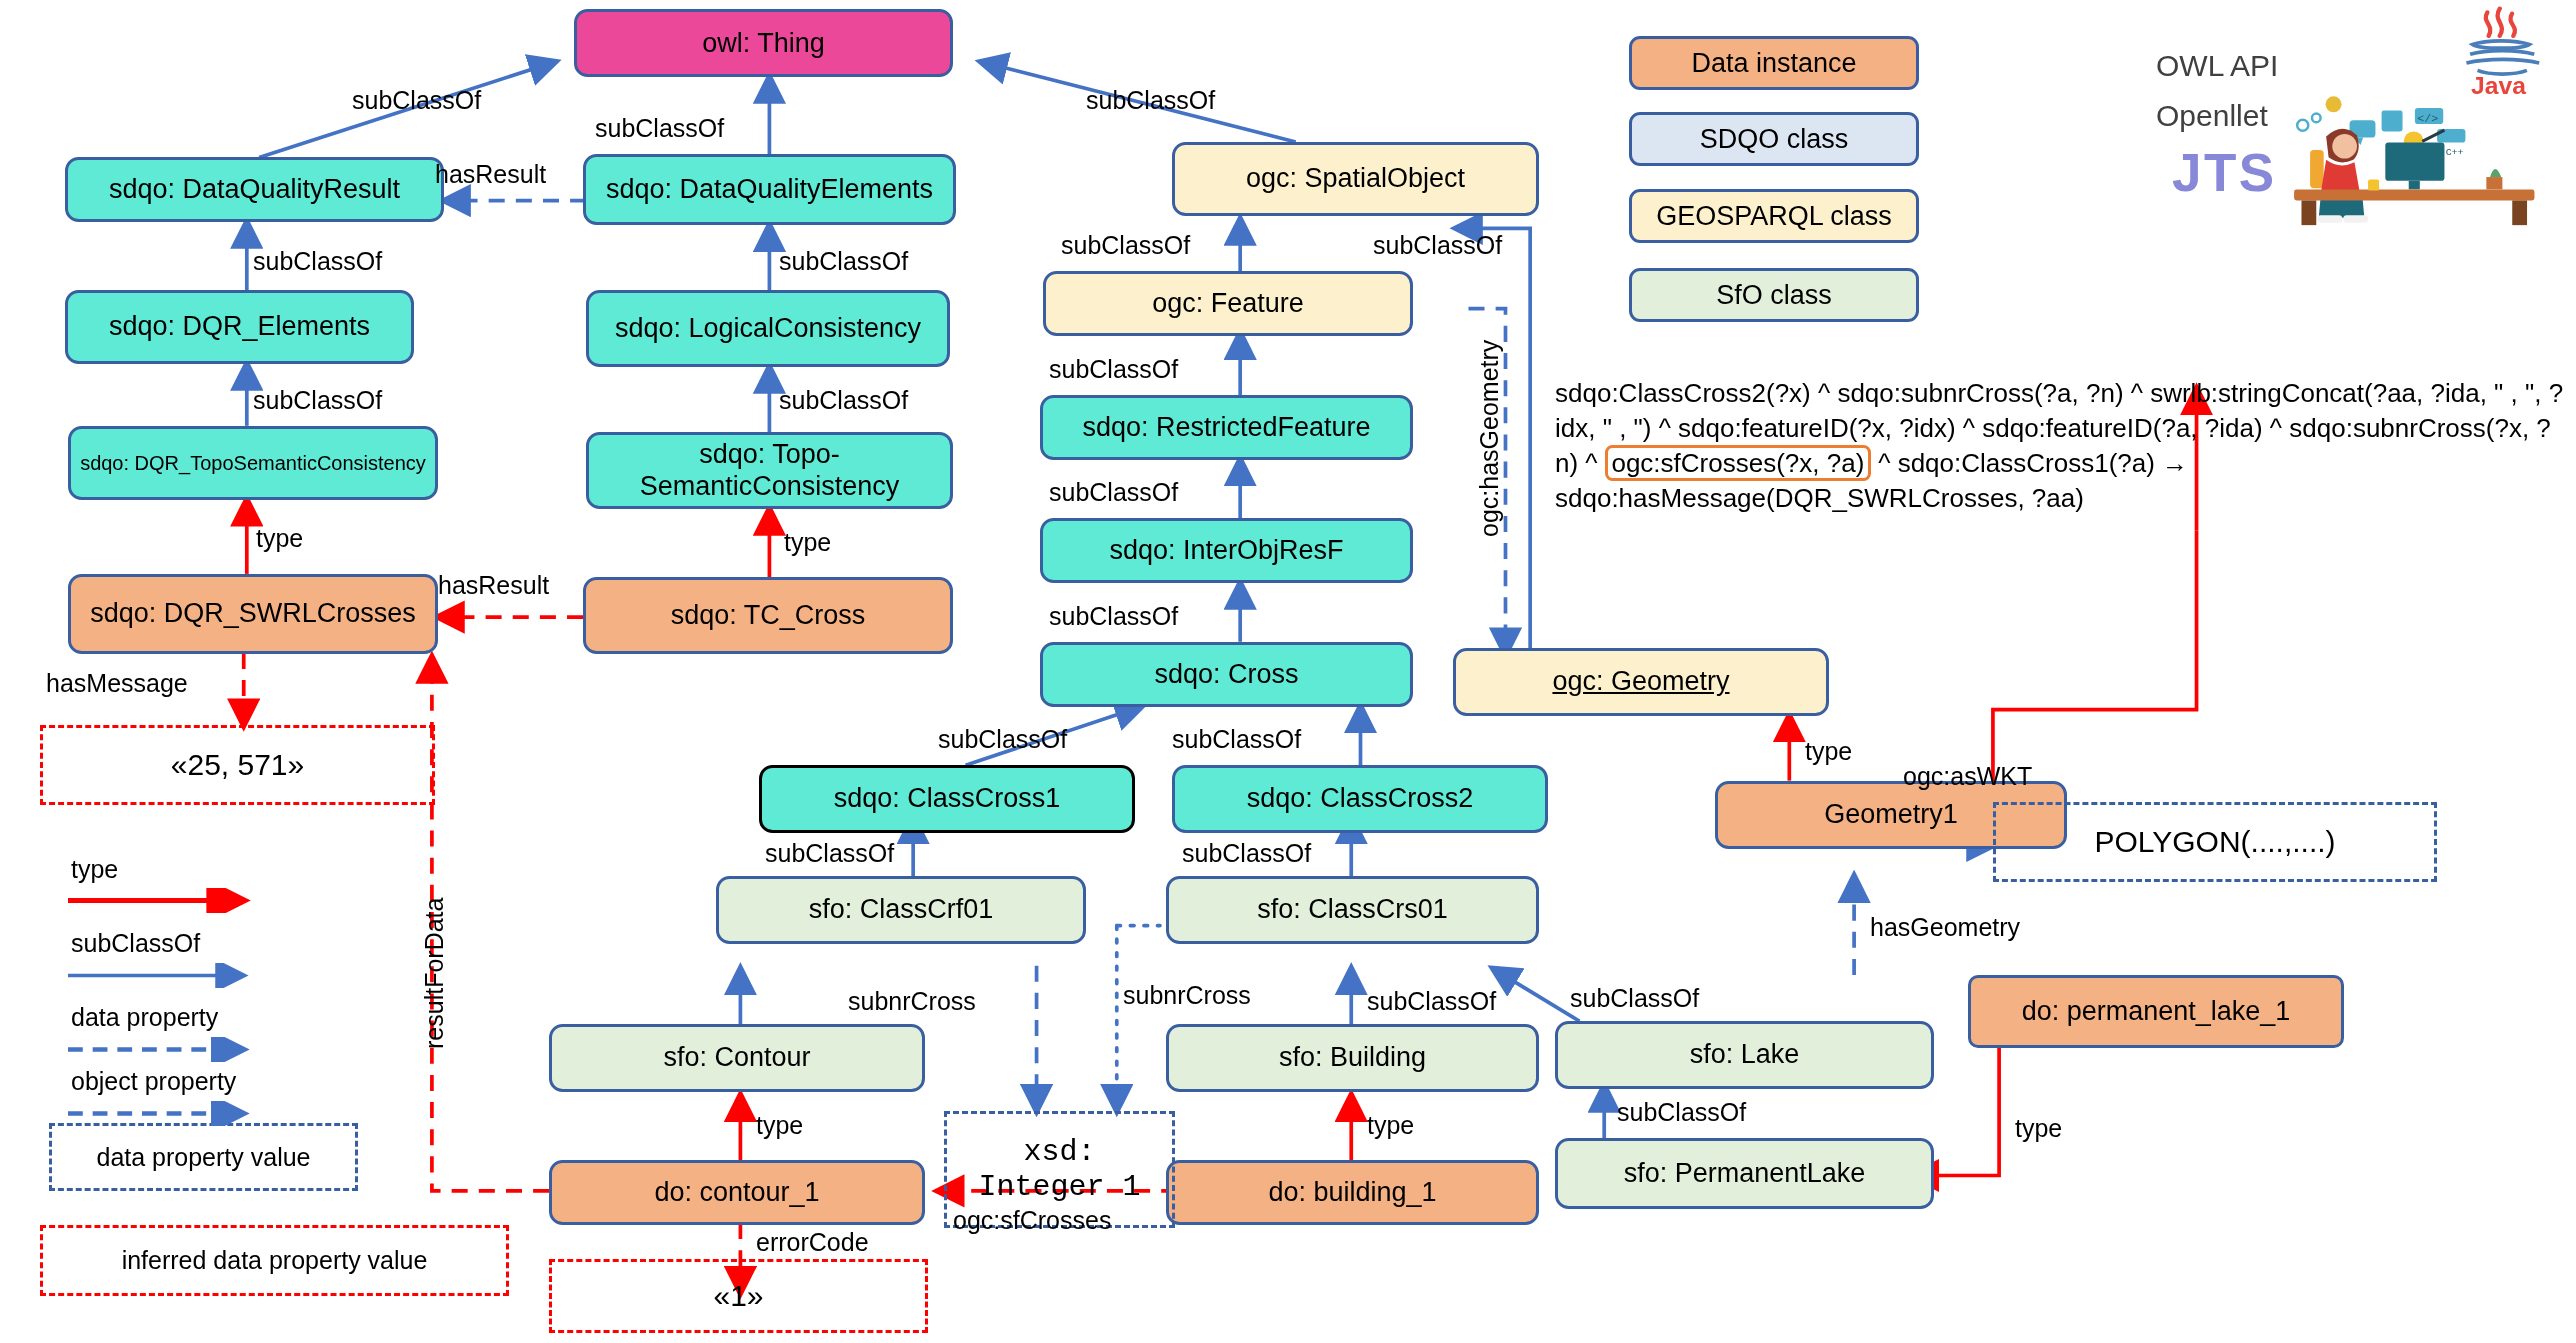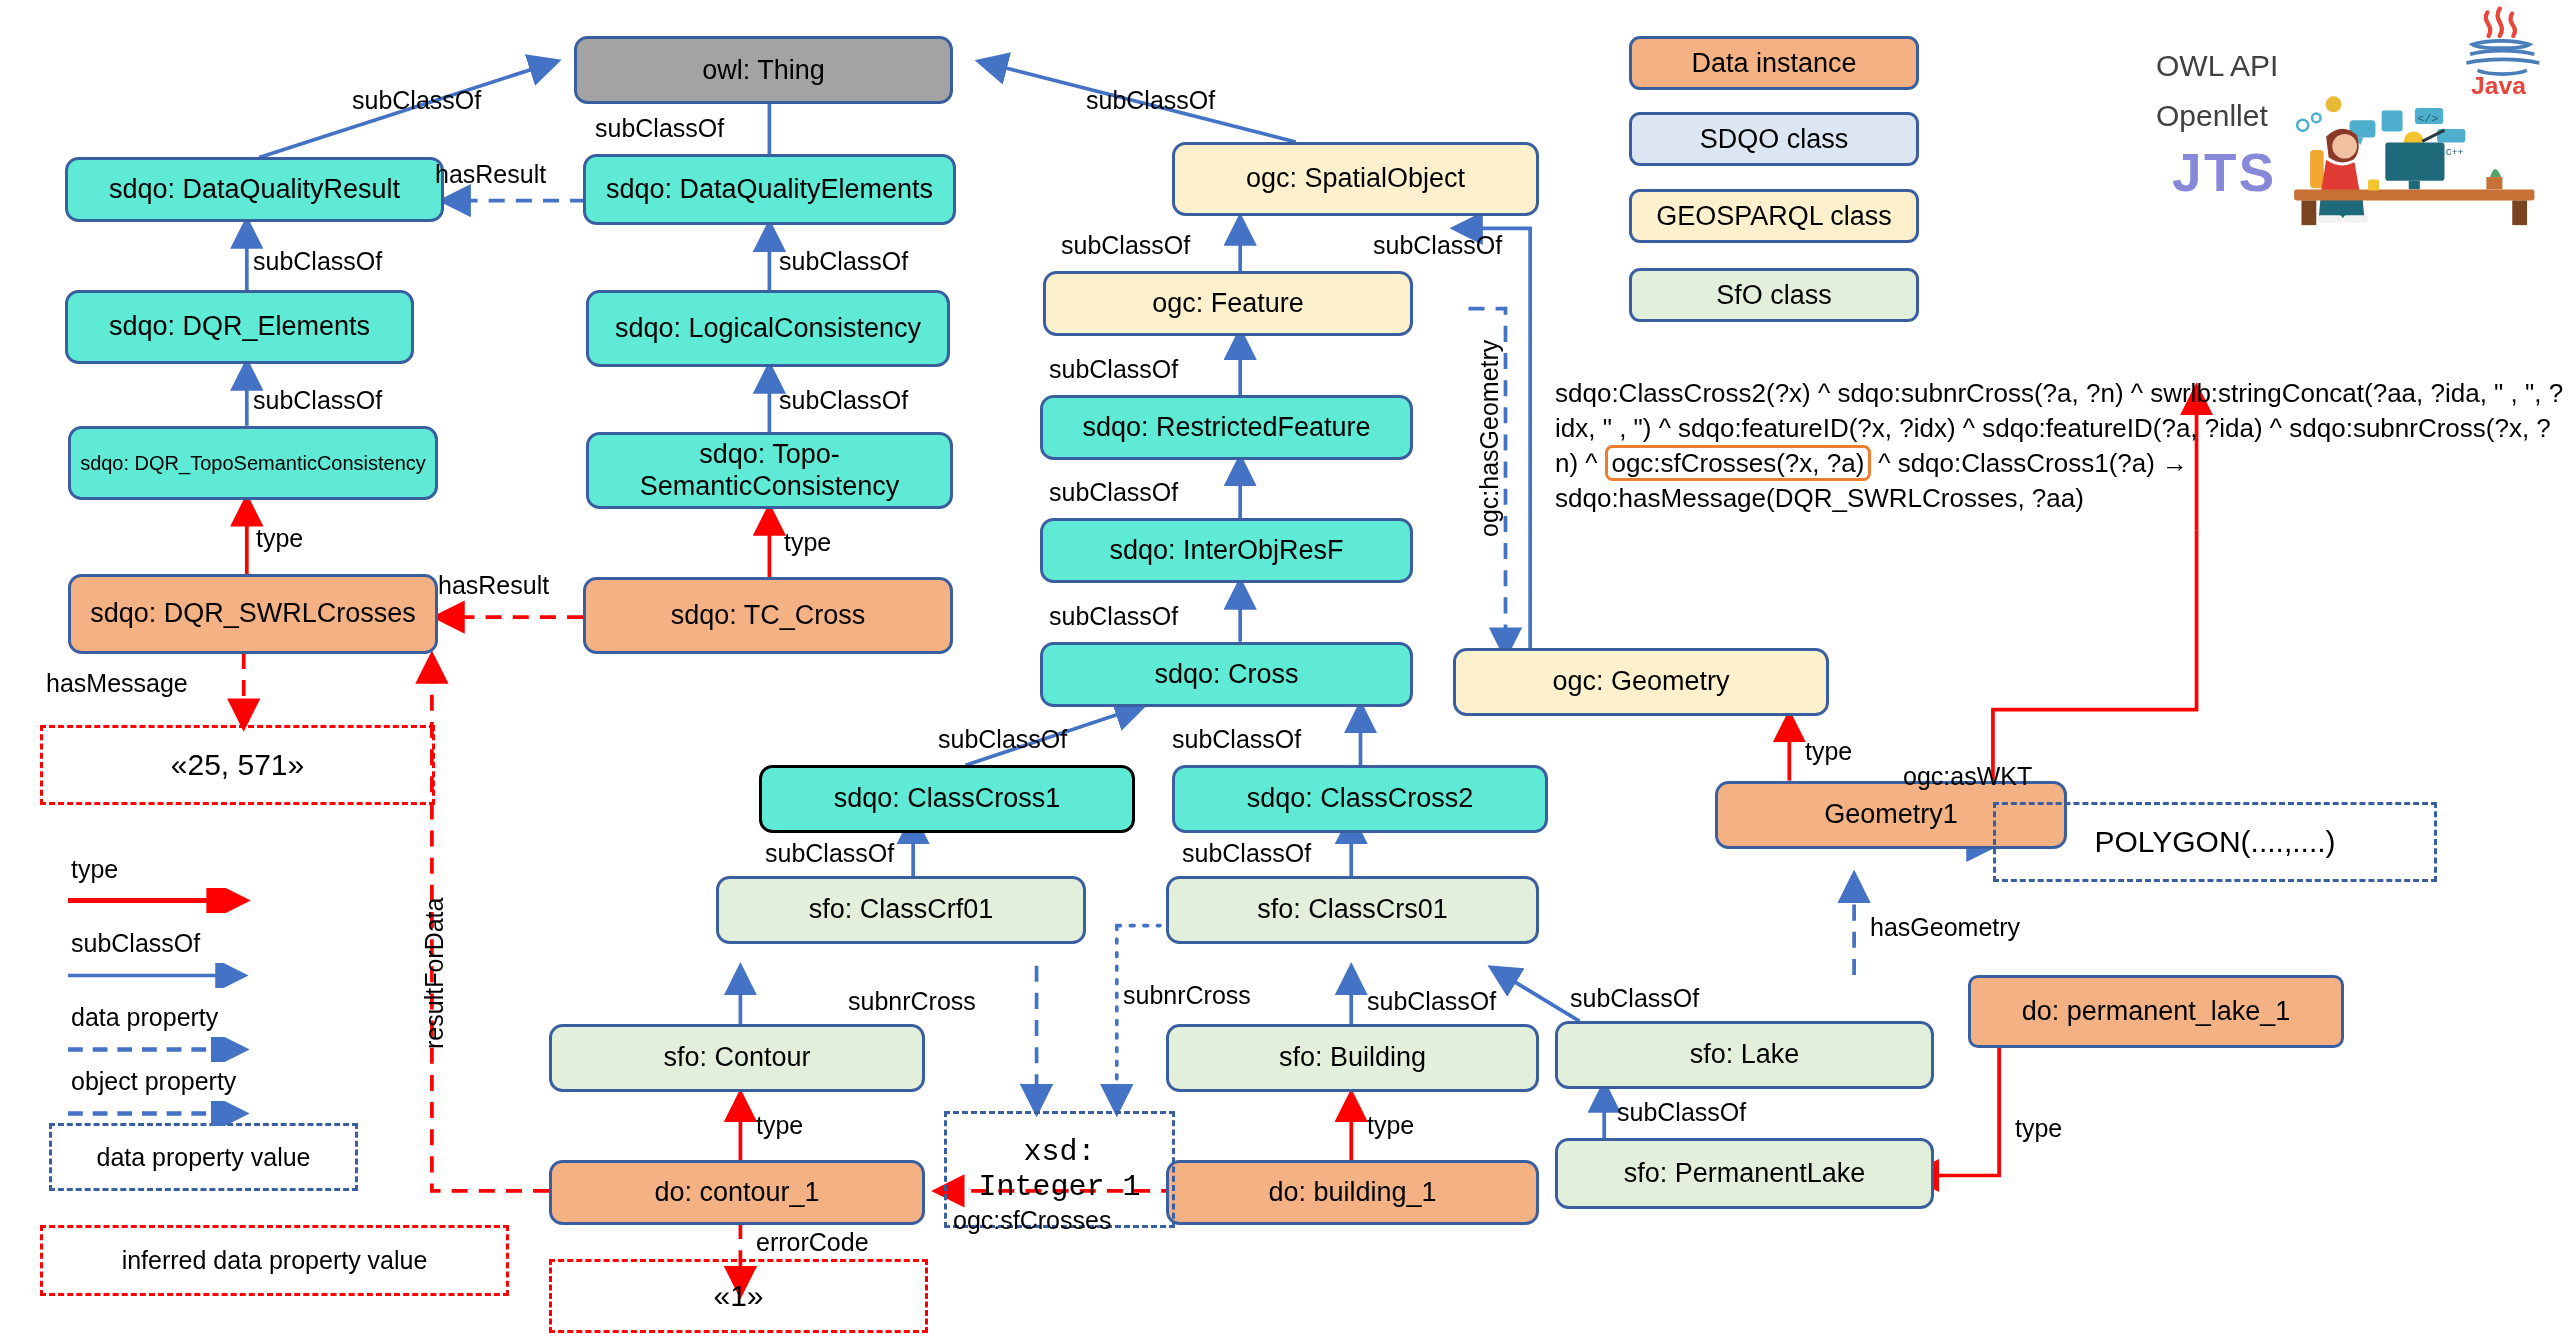--- a/index.html
+++ b/index.html
@@ -8,21 +8,21 @@
   #stage{position:relative;width:2576px;height:1344px;background:#fff;overflow:hidden;}
   svg#wires{position:absolute;left:0;top:0;width:2576px;height:1344px;pointer-events:none;}
 
   .node{position:absolute;box-sizing:border-box;border:3.1px solid #3a5fa0;border-radius:13.6px;
         display:flex;align-items:center;justify-content:center;text-align:center;
         font-size:27px;color:#000;line-height:1.15;padding:2.5px 6.2px;z-index:3;}
   .node.blue{background:#5eead4;}
   .node.orange{background:#f4b183;}
   .node.yellow{background:#fdf0cd;}
   .node.green{background:#e2efda;}
-  .node.white{background:#a3a3a3;margin-top:27px;}
+  .node.white{background:#ec4899;}
   .node.thickblack{border-color:#000000;border-width:3.7px;}
   .node.small{font-size:20px;}
 
   .vbox{position:absolute;box-sizing:border-box;display:flex;align-items:center;justify-content:center;
         text-align:center;font-size:30px;color:#000;background:transparent;z-index:3;line-height:1.15;}
   .vbox.bluedash{border:3.1px dashed #3a5fa0;}
   .vbox.reddash{border:3.1px dashed #ff0000;}
 
   .lbl{position:absolute;font-size:25px;color:#000;z-index:4;white-space:nowrap;background:transparent;}
   .lbl.vert{transform-origin:0 0;}
@@ -177,21 +177,21 @@
   <div class="node green" style="left:1555px;top:1021px;width:379px;height:68px;">sfo: Lake</div>
 
   <div class="node green" style="left:1555px;top:1138px;width:379px;height:71px;">sfo: PermanentLake</div>
 
   <div class="node orange" style="left:549px;top:1160px;width:376px;height:65px;">do: contour_1</div>
 
   <div class="node orange" style="left:1166px;top:1160px;width:373px;height:65px;">do: building_1</div>
 
   <div class="node orange" style="left:1968px;top:975px;width:376px;height:73px;border-radius:10px;">do: permanent_lake_1</div>
 
-  <div class="node yellow" style="left:1453px;top:648px;width:376px;height:68px;">ogc: Geometry</div>
+  <div class="node yellow" style="left:1453px;top:648px;width:376px;height:68px;text-decoration:underline;">ogc: Geometry</div>
 
   <div class="node orange" style="left:1715px;top:781px;width:352px;height:68px;">Geometry1</div>
 
   <div class="vbox reddash" style="left:40px;top:725px;width:395px;height:80px;">«25, 571»</div>
 
   <div class="vbox reddash" style="left:549px;top:1259px;width:379px;height:74px;">«1»</div>
 
   <div class="vbox bluedash" style="left:944px;top:1111px;width:231px;height:117px;flex-direction:column;font-family:Liberation Mono, monospace;">
     <span>xsd:</span>
     <span>Integer 1</span>

